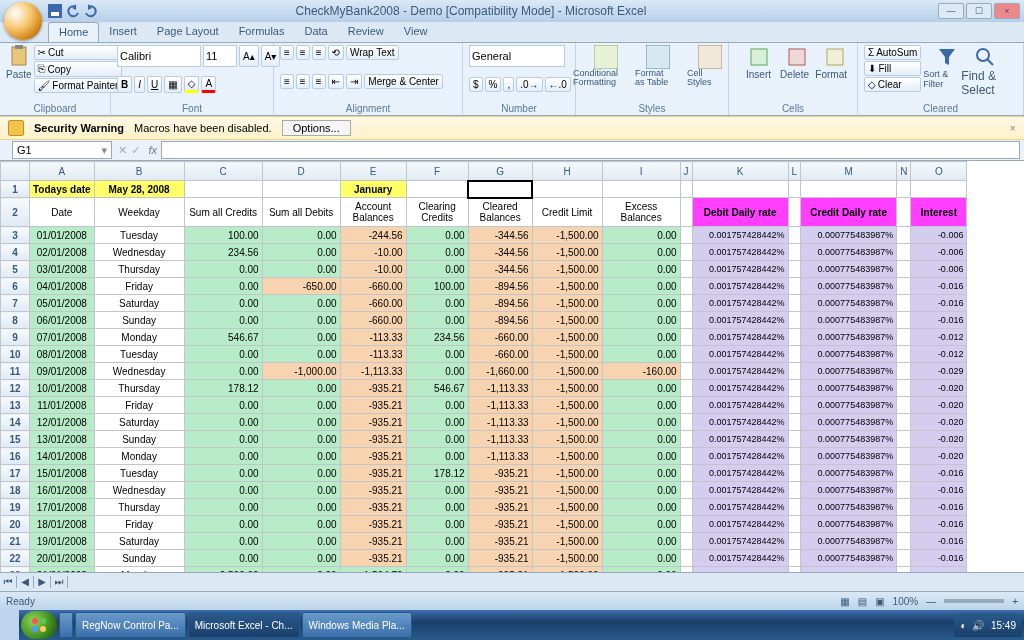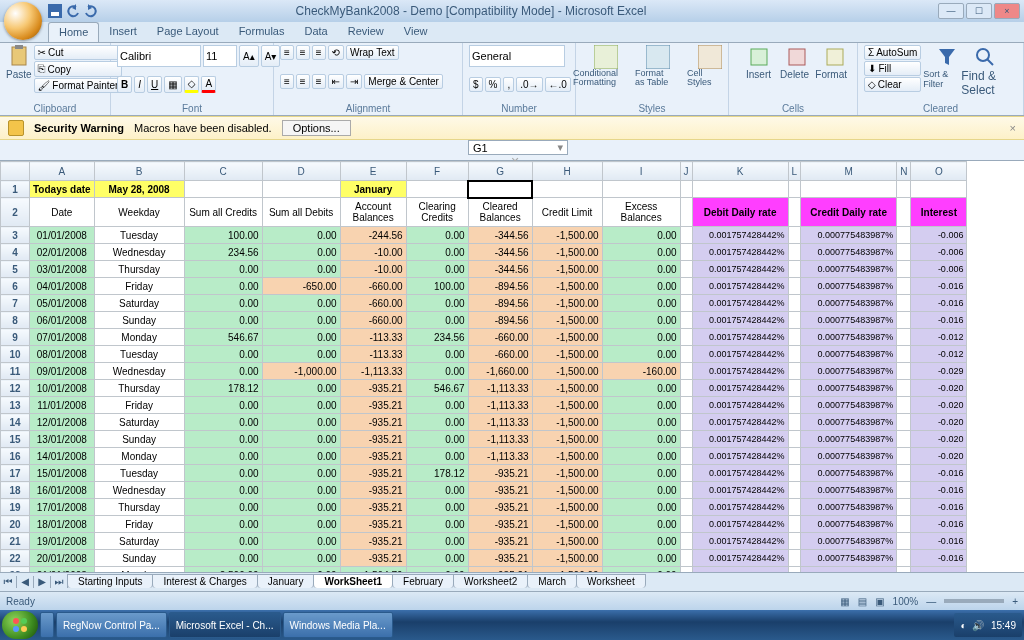--- a/index.html
+++ b/index.html
@@ -19,21 +19,21 @@
 .rgroup{border-right:1px solid #c4d4e6;padding:2px 6px 1px 6px;display:flex;flex-direction:column;justify-content:space-between;}
 .rgroup .glabel{text-align:center;font-size:10px;color:#5a7a9a;padding-top:1px;}
 .rbtn{background:linear-gradient(#fff,#e4edf7);border:1px solid #b8cde2;border-radius:2px;padding:1px 3px;font-size:10px;display:inline-flex;align-items:center;gap:2px;white-space:nowrap;}
 .rbig{display:flex;flex-direction:column;align-items:flex-end;width:36px;font-size:10px;color:#3a5a7a;}
 .rbig .ico{width:24px;height:24px;}
 select.rsel,input.rsel{font-size:11px;border:1px solid #b8cde2;background:#fff;height:18px;}
 .secbar{background:linear-gradient(#fef9e7,#fdf1c8);border-top:1px solid #e6d68a;border-bottom:1px solid #e6d68a;height:22px;display:flex;align-items:center;padding:0 8px;gap:10px;font-size:11px;}
 .secbar .shield{width:14px;height:14px;background:#f3c44a;border:1px solid #b8932b;border-radius:2px;}
 .secbar .obt{background:#f5f5f5;border:1px solid #aaa;padding:1px 10px;font-size:11px;}
 .secbar .x{margin-left:auto;color:#888;}
-.namebar{height:20px;background:#e9f1fa;border-bottom:1px solid #9ab;display:flex;align-items:center;flex-direction:column;}
+.namebar{height:20px;background:#e9f1fa;border-bottom:1px solid #9ab;display:flex;align-items:center;}
 .namebox{width:90px;border:1px solid #9ab;background:#fff;margin-left:12px;height:16px;padding:0 4px;display:flex;align-items:center;justify-content:space-between;}
 .fx{margin-left:8px;font-style:italic;color:#7a7a7a;font-size:11px;}
 .fxbar{flex:1;border:1px solid #9ab;background:#fff;height:16px;margin:0 4px;}
 .gridwrap{flex:1;overflow:auto;background:#fff;position:relative;}
 table{border-collapse:collapse;font-size:10px;table-layout:fixed;}
 th,td{border:1px solid #c0c6cc;height:16px;padding:0 3px;white-space:nowrap;overflow:hidden;}
 .colhdr th{background:linear-gradient(#f6fafe,#e0e9f3);text-align:center;font-weight:normal;color:#3a5a7a;height:18px;}
 .rowhdr{background:linear-gradient(#f6fafe,#e0e9f3);text-align:center;color:#3a5a7a;width:22px;}
 .hdr1{background:#ffff66;font-weight:bold;text-align:left;}
 .hdr2{text-align:center;background:#fff;}
@@ -46,21 +46,21 @@
 .dcell{background:#b8ecc8;text-align:center;}
 .wkcell{text-align:center;}
 .sel{outline:2px solid #000;outline-offset:-1px;}
 .sheetbar{height:18px;background:#dce9f5;border-top:1px solid #9ab;display:flex;align-items:center;font-size:10px;}
 .sheetnav{display:flex;}
 .sheetnav span{width:16px;text-align:center;border-right:1px solid #9ab;color:#3a5a7a;}
 .shtab{padding:1px 10px;background:#e9f1fa;border:1px solid #9ab;border-bottom:none;margin-left:-1px;border-radius:0 0 4px 4px;transform:translateY(-1px);}
 .shtab.active{background:#fff;font-weight:bold;}
 .status{height:18px;background:linear-gradient(#dce9f5,#bcd4eb);border-top:1px solid #9ab;display:flex;align-items:center;padding:0 6px;font-size:10px;color:#3a5a7a;}
 .status .r{margin-left:auto;display:flex;gap:8px;align-items:center;}
-.taskbar{height:30px;background:linear-gradient(#3b6fab,#1a3f6a 40%,#2a5a8c);display:flex;align-items:center;padding:0 2px;gap:2px;}
+.taskbar{height:30px;background:linear-gradient(#3b6fab,#1a3f6a 40%,#2a5a8c);display:flex;align-items:center;padding:0 2px;gap:2px;margin-left:19px;}
 .start{width:36px;height:28px;border-radius:14px;background:radial-gradient(circle at 35% 35%,#8fd65a,#3c8a1f 60%,#1a4a0a);display:flex;align-items:center;justify-content:center;}
 .start svg{width:20px;height:20px;}
 .tbtn{height:24px;background:linear-gradient(#6a9acb,#3b6fab);border:1px solid #2a5a8c;border-radius:2px;color:#fff;padding:0 6px;display:flex;align-items:center;gap:4px;font-size:10px;max-width:140px;overflow:hidden;}
 .tbtn.active{background:linear-gradient(#2a5a8c,#1a3f6a);}
 .tray{margin-left:auto;color:#fff;background:linear-gradient(#2a5a8c,#1a3f6a);padding:0 6px;height:24px;display:flex;align-items:center;gap:6px;font-size:10px;border-radius:2px;}
 .ico{display:inline-block;}
 .ico svg{display:block;}
 </style>
 </head>
 <body>
@@ -755,30 +755,20 @@
       </table>
  </div>
 
  <div class="sheetbar">
   <div class="sheetnav">
    <span>⏮</span>
    <span>◀</span>
    <span>▶</span>
    <span>⏭</span>
   </div>
-  <div id="shtabs" style="display:flex">
-        <div class="shtab">Starting Inputs</div>
-        <div class="shtab">Interest &amp; Charges</div>
-        <div class="shtab">January</div>
-        <div class="shtab active">WorkSheet1</div>
-        <div class="shtab">February</div>
-        <div class="shtab">Worksheet2</div>
-        <div class="shtab">March</div>
-        <div class="shtab">Worksheet</div>
-      </div>
  </div>
 
  <div class="status">
   <span>Ready</span>
   <div class="r">
    <span>▦</span>
    <span>▤</span>
    <span>▣</span>
    <span>100%</span>
    <span>—</span>

